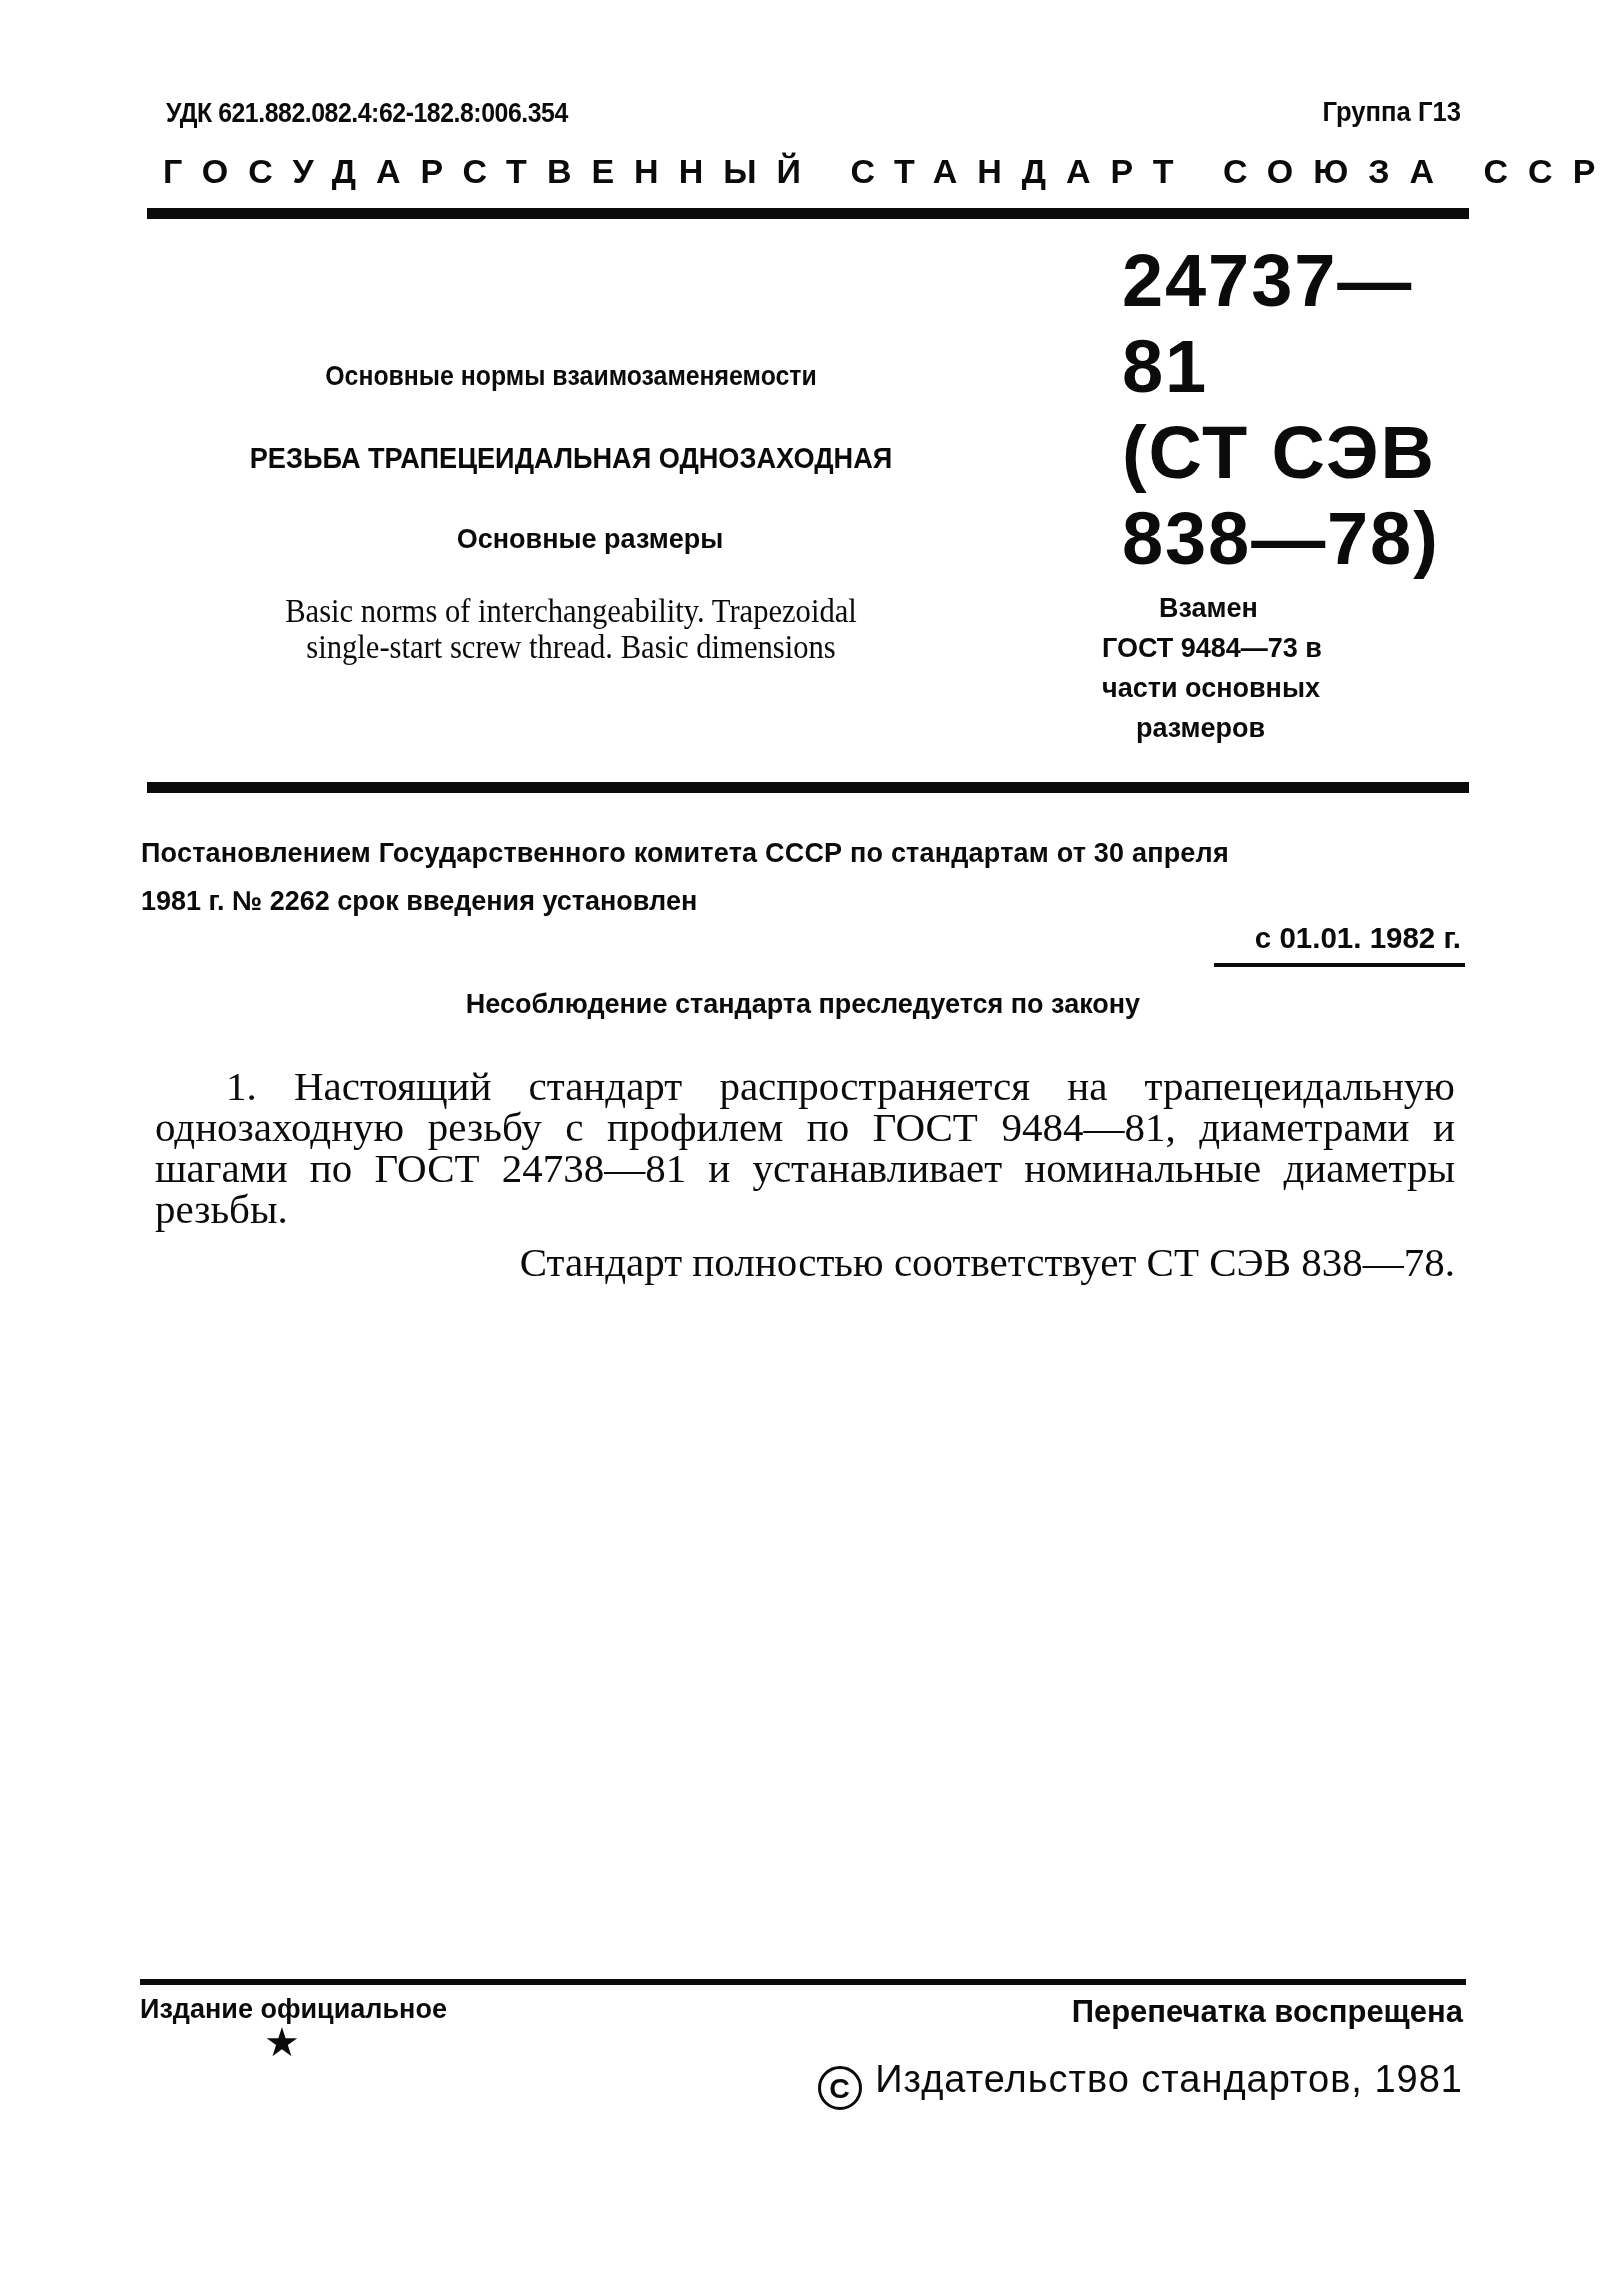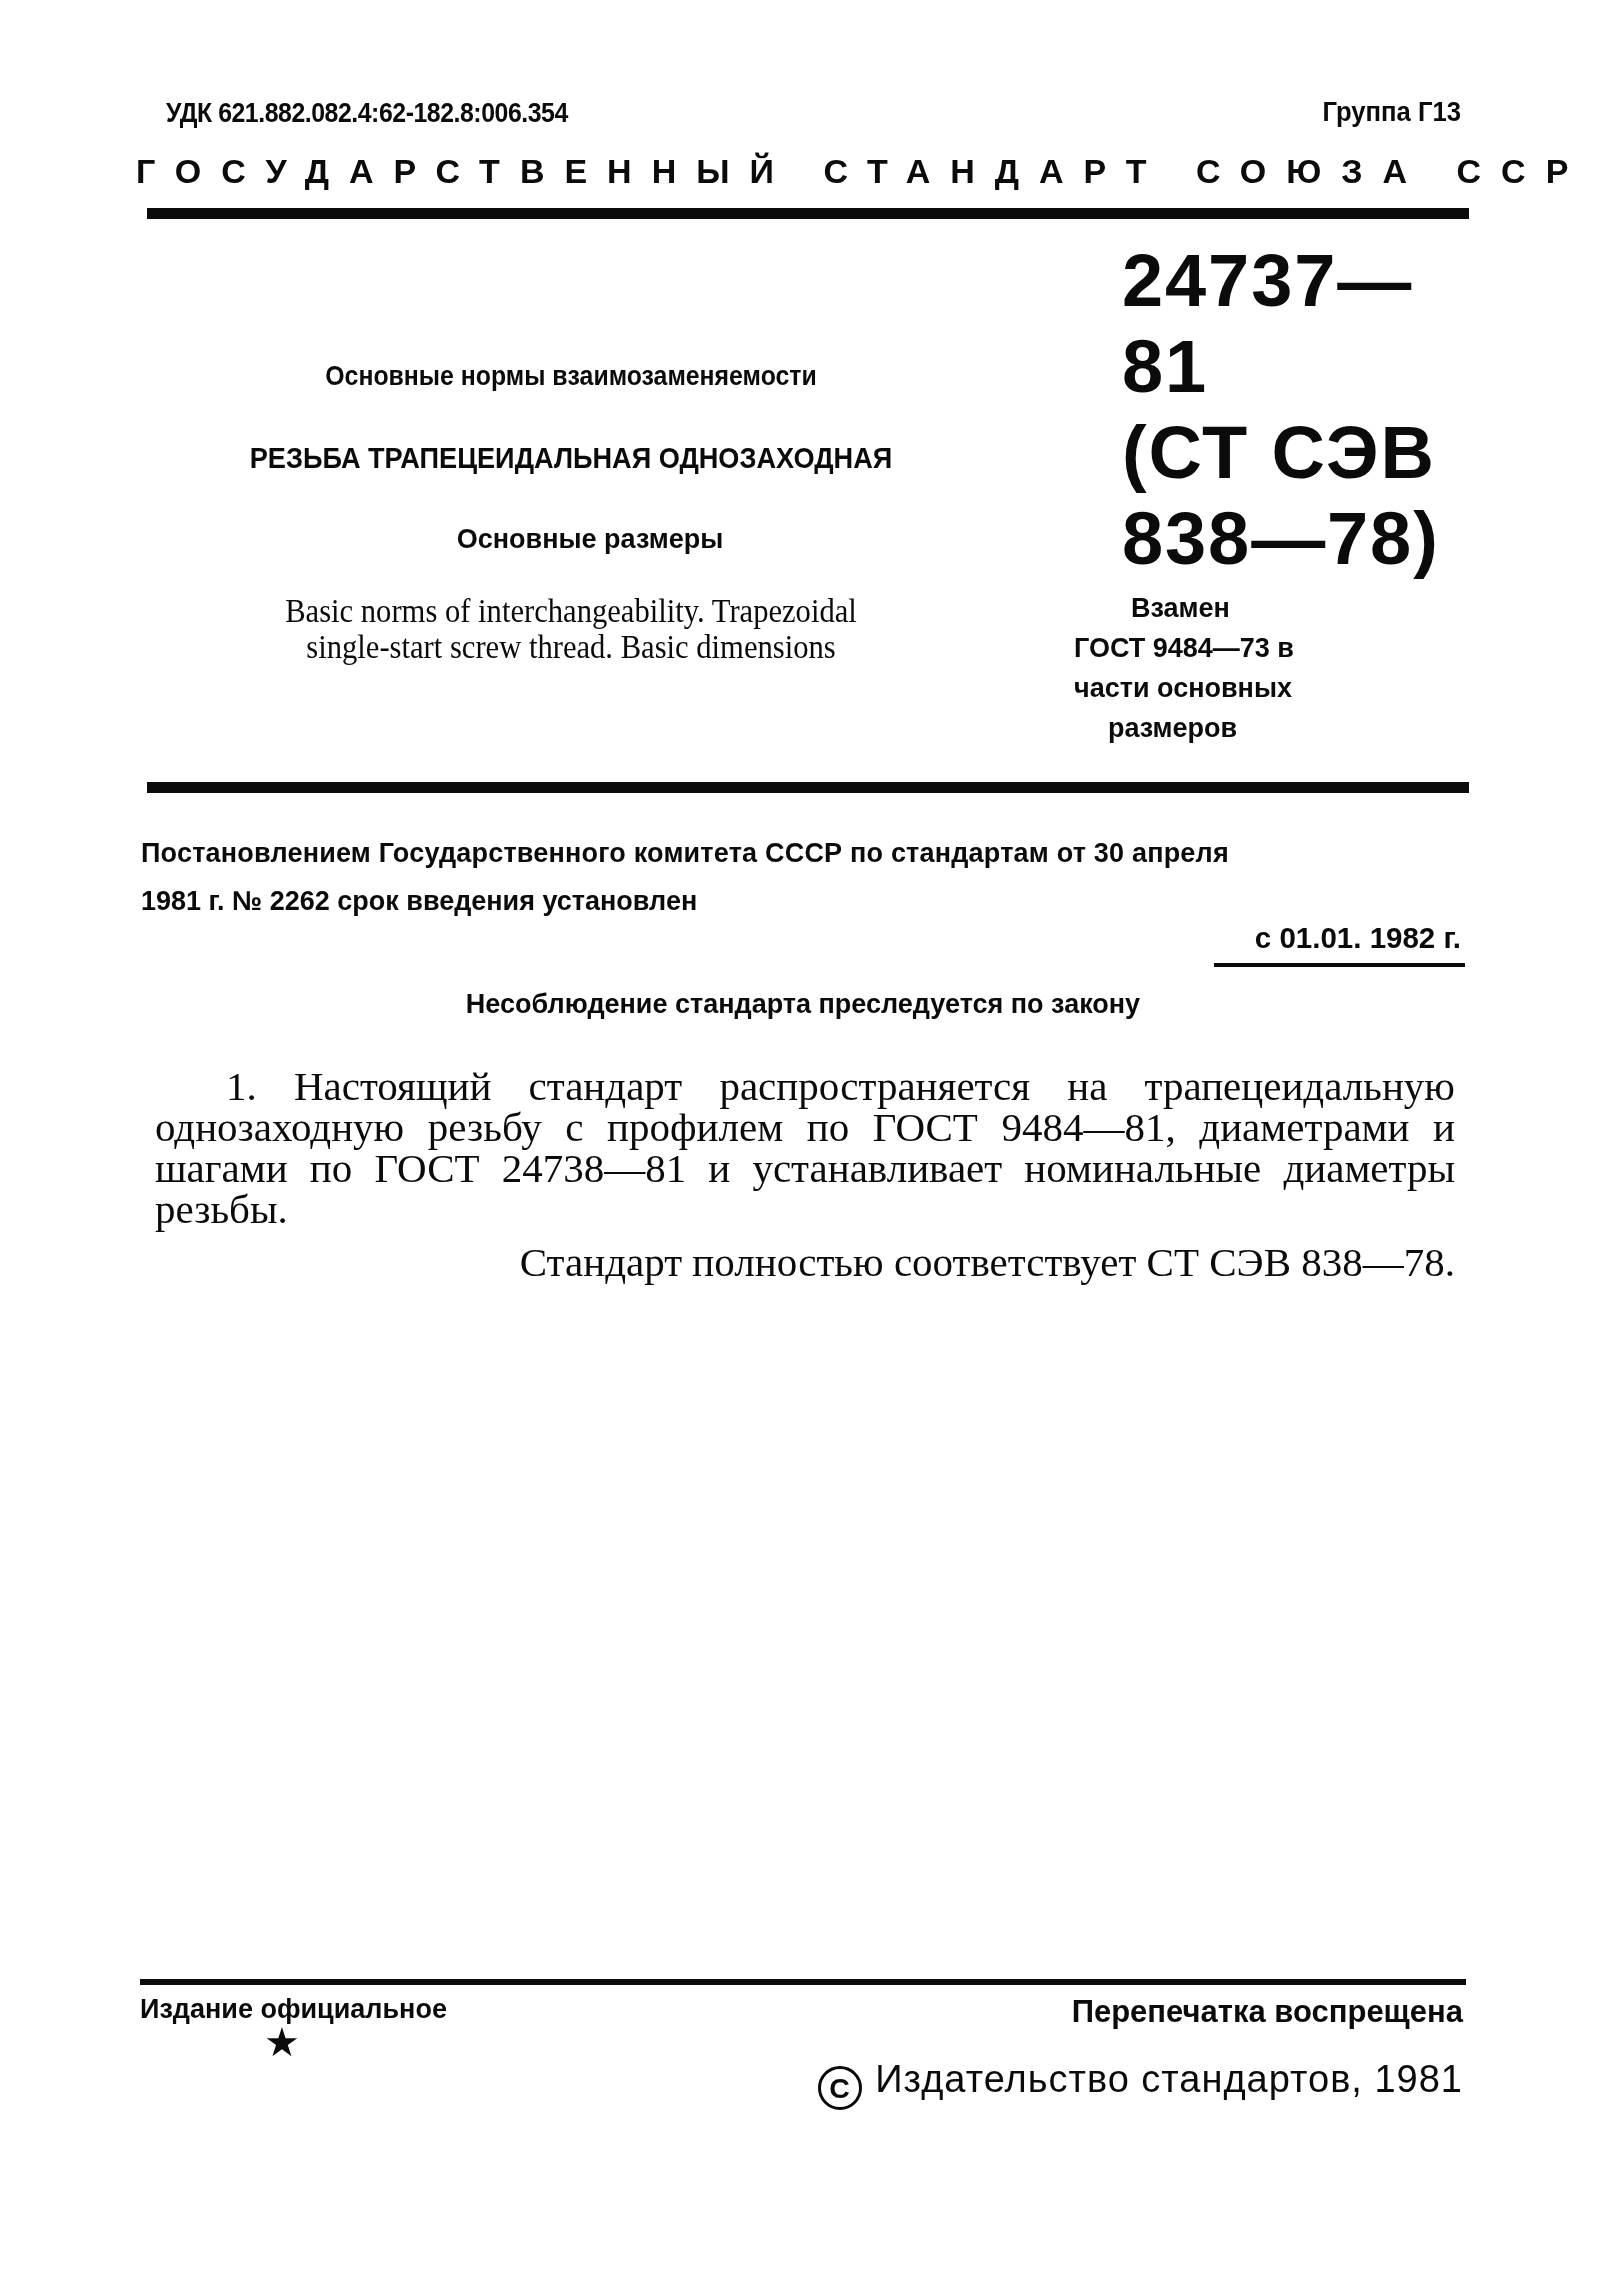--- a/index.html
+++ b/index.html
@@ -4,27 +4,27 @@
 <style>
   html, body { margin: 0; padding: 0; background: #ffffff; }
   body { width: 1606px; height: 2293px; position: relative; overflow: hidden; color: #0b0b0b; }
   .abs { position: absolute; }
   .sans { font-family: "Liberation Sans", "DejaVu Sans", sans-serif; font-weight: bold; }
   .serif { font-family: "Liberation Serif", "DejaVu Serif", serif; }
   .rule { position: absolute; background: #0b0b0b; }
 
   #udk { left: 166px; top: 97px; font-size: 27.6px; letter-spacing: -0.5px; transform: scaleX(0.9); transform-origin: left top; }
   #group { right: 145px; top: 95px; font-size: 28.5px; transform: scaleX(0.9); transform-origin: right top; }
-  #state-std { left: 136px; top: 152px; width: 1322px; font-size: 34px; letter-spacing: 20px; white-space: nowrap; }
+  #state-std { left: 163px; top: 152px; width: 1322px; font-size: 34px; letter-spacing: 20px; white-space: nowrap; }
   #rule1 { left: 147px; top: 208px; width: 1322px; height: 11.4px; }
 
   #gost-block { left: 1122px; top: 238px; width: 342px; text-align: left; }
   .gost-big { font-size: 74px; line-height: 86px; letter-spacing: 1.9px; }
   #gost-title { padding-left: 65px; }
-  #replaces { left: 1074px; top: 588px; width: 314px; font-size: 27px; line-height: 40px; }
+  #replaces { left: 1102px; top: 588px; width: 314px; font-size: 27px; line-height: 40px; }
   #replaces div:first-child { padding-left: 57px; }
   #replaces div:last-child { padding-left: 34px; }
 
   #left-titles { left: 143px; top: 361px; width: 856px; text-align: center; }
   #norms { font-size: 27px; margin-bottom: 49px; transform: scaleX(0.92); }
   #thread-title { font-size: 29.5px; margin-bottom: 49px; transform: scaleX(0.92); }
   #basic-sizes { font-size: 27px; margin-bottom: 38px; padding-left: 38px; }
   #english { font-size: 34px; line-height: 36px; transform: scaleX(0.9); }
 
   #rule2 { left: 147px; top: 782px; width: 1322px; height: 10.5px; }

